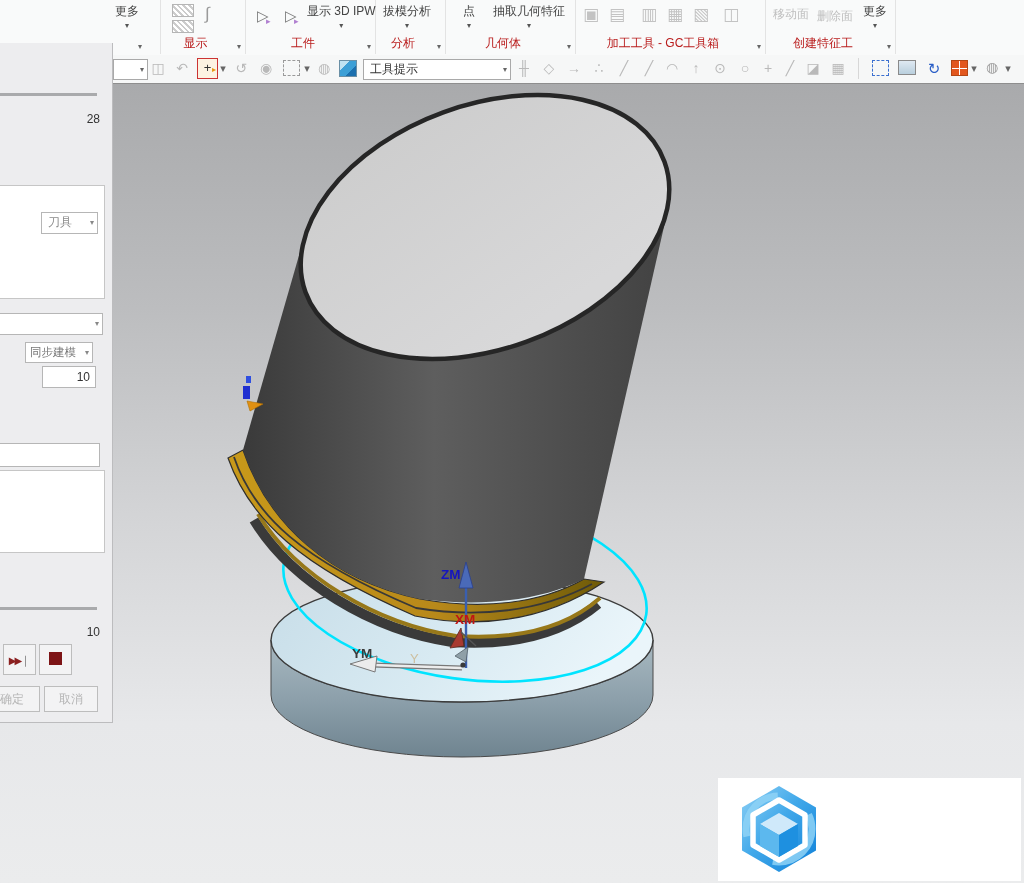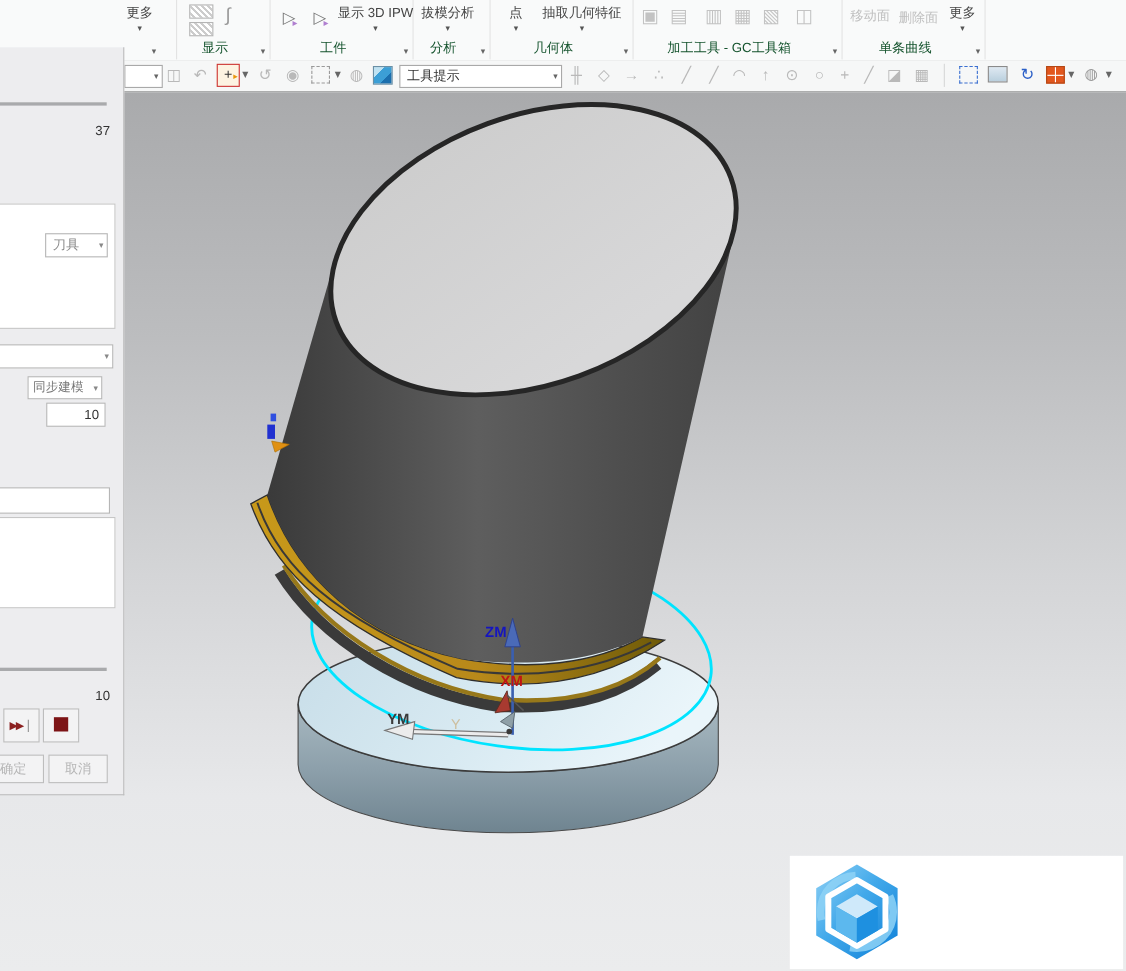--- a/index.html
+++ b/index.html
@@ -1,20 +1,20 @@
 <!DOCTYPE html>
 <html><head>
 <meta charset="utf-8">
 <style>
   html,body{margin:0;padding:0;background:#fff;font-family:"Liberation Sans","DejaVu Sans",sans-serif;}
   #app{position:relative;width:1024px;height:883px;overflow:hidden;background:#f7f8f8;}
   
   #ribbon{position:absolute;left:0;top:0;width:1024px;height:55px;background:#f9fafa;border-bottom:1px solid #cfcfcf;padding-left:24px;}
   .rgroup{position:absolute;top:0;height:54px;border-right:1px solid #e3e3e3;}
-  .rgroup .glabel{position:absolute;bottom:2px;left:0;right:14px;text-align:center;font-size:12px;color:#14532d;white-space:nowrap;}
+  .rgroup .glabel{position:absolute;bottom:2px;left:0;right:14px;text-align:center;font-size:12px;color:#b91c1c;white-space:nowrap;}
   .rgroup .gdrop{position:absolute;bottom:3px;right:4px;font-size:8px;color:#666;}
   .ritem{position:absolute;top:3px;text-align:center;font-size:12px;color:#444;white-space:nowrap;cursor:default;}
   .ritem .dd{display:block;font-size:8px;color:#555;line-height:7px;margin-top:2px;}
   .ritem.dis{color:#bfbfbf;}
   .ricon{position:absolute;font-size:17px;color:#9a9a9a;line-height:18px;}
   .hatchbox{position:absolute;width:20px;height:11px;border:1px solid #b5b5b5;background:repeating-linear-gradient(45deg,#fff 0 2px,#ccc 2px 4px);}
   .flagic{position:absolute;font-size:15px;color:#777;}
   .flagic i{position:absolute;left:9px;top:9px;font-style:normal;font-size:9px;color:#b07fd0;}
   
   #tb2{position:absolute;left:0;top:55px;width:1024px;height:28px;background:#f6f7f7;border-bottom:1px solid #8e8e8e;}
@@ -124,21 +124,21 @@
       <div class="glabel">加工工具 - GC工具箱</div>
       <div class="gdrop">▾</div>
     </div>
 
     <div class="rgroup" style="left:765px;width:130px;">
       <div class="ritem dis" style="left:8px;top:6px;">移动面</div>
       <div class="ritem dis" style="left:52px;top:8px;">删除面</div>
       <div class="ritem" style="left:98px;">
         <span>更多</span><span class="dd">▾</span>
       </div>
-      <div class="glabel">单条曲线</div>
+      <div class="glabel">创建特征工</div>
       <div class="gdrop">▾</div>
     </div>
 
   </div>
 
   <div id="tb2">
     <div class="t2combo" style="left:113px;width:27px;">
         <span class="ar">▾</span>
       </div>
     <span class="t2" style="left:148px;width:20px;">◫</span>
@@ -262,21 +262,21 @@
         <path d="M 779,716 L 805,731 L 805,761 L 779,776 L 753,761 L 753,731 Z" fill="none" stroke="#ffffff" stroke-width="5.5" stroke-linejoin="round"></path>
         <path d="M 779,729 L 798,740 L 779,751 L 760,740 Z" fill="#cfe9fa"></path>
         <path d="M 760,740 L 779,751 L 779,773 L 760,762 Z" fill="#5cb8ee"></path>
         <path d="M 798,740 L 779,751 L 779,773 L 798,762 Z" fill="#1e90e0"></path>
       </g>
     </svg>
   </div>
 
   <div id="lpanel">
     <div class="pdivider" style="top:50px;"></div>
-    <div class="plabel" style="top:69px;right:12px;">37</div>
+    <div class="plabel" style="top:69px;right:12px;">28</div>
 
     <div class="pwhite" style="left:-1px;top:142px;width:104px;height:112px;">
       <div class="pcombo" style="left:41px;top:26px;width:49px;height:20px;">
         <span>刀具</span>
         <span class="ar">▾</span>
       </div>
     </div>
 
     <div class="pcombo" style="left:-1px;top:270px;width:96px;height:20px;">
       <span class="ar">▾</span>

